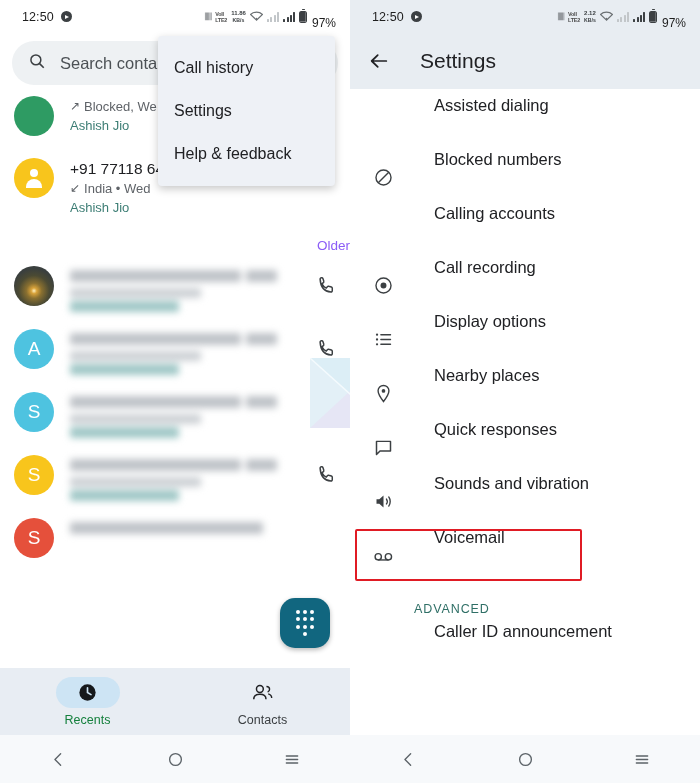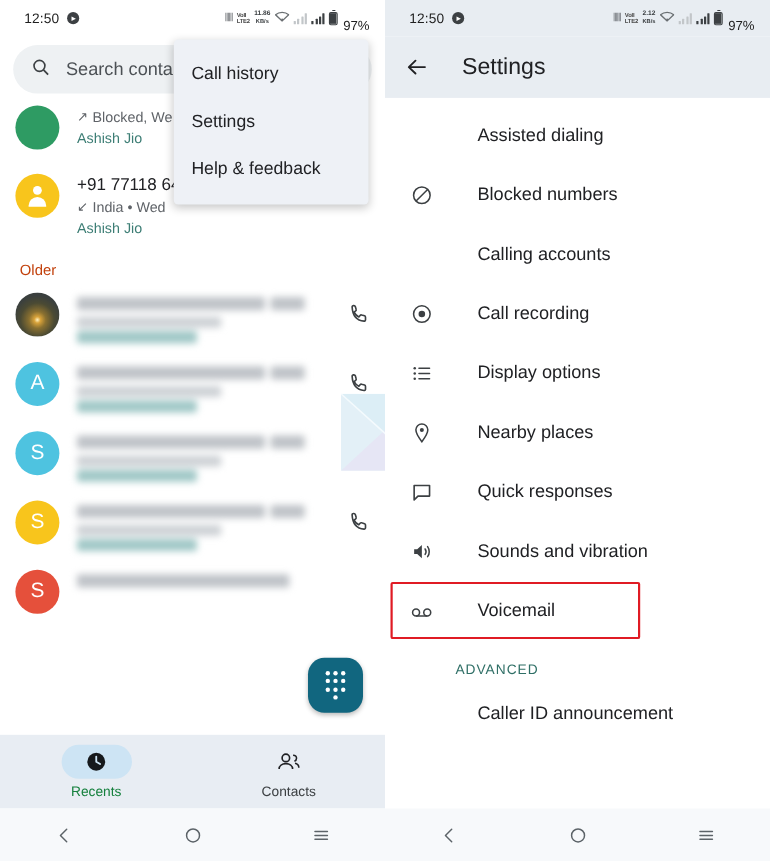--- a/index.html
+++ b/index.html
@@ -74,21 +74,21 @@
         width:8px; height:8px; border-radius:50%; background:#fff; }
   .av .person::after { content:""; position:absolute; left:2px; top:10.5px;
         width:16px; height:9px; border-radius:8px 8px 0 0; background:#fff; }
   .rowtext { margin-left:16px; flex:1; min-width:0; padding-top:1px;}
   .r-title { font-size:15.5px; color:#202124; line-height:20px; white-space:nowrap;}
   .r-sub { font-size:13px; color:#5f6368; line-height:19px; display:flex; align-items:center; gap:4px;}
   .r-sub .arr { font-size:12px; color:#5f6368; }
   .r-acct { font-size:13px; color:#3c7d74; line-height:19px; }
   .callico { width:22px; margin-left:8px; margin-top:9px; color:#3c4043; flex:0 0 22px;}
 
-  .older { font-size:13.5px; color:#c2410c; padding:14px 0 6px 18px; }
+  .older { font-size:13.5px; color:#8b5cf6; padding:14px 0 6px 18px;text-align:right; }
 
   
   .blur { filter:blur(3.6px); }
   .bar { height:11px; border-radius:2px; background:#c9ccd0; margin:3px 0;}
   .bar.t { width:72%; height:12px; background:#bfc3c8; }
   .bar.t2 { width:13%; height:12px; background:#bfc3c8; display:inline-block; margin-left:5px;}
   .bar.s  { width:55%; height:10px; background:#cdd1d5; }
   .bar.a  { width:46%; height:11px; background:#9fc7c6; }
   .brow { display:flex; align-items:center; }
 
@@ -136,21 +136,21 @@
   }
   .menuitem { height:43px; display:flex; align-items:center; padding-left:16px;
               font-size:16px; color:#202124; }
 
   
   .appbar { height:56px; background:#e8edf2; display:flex; align-items:center;
             padding-left:18px; gap:30px; }
   .appbar .back { color:#202124; display:flex; }
   .appbar .title { font-size:21px; color:#202124; }
   .slist { padding-top:7px; }
-  .sitem { height:54px; display:flex; align-items:center; padding-left:20px;
+  .sitem { height:54px; display:flex; padding-left:20px;
            position:relative; }
   .sicon { width:26px; flex:0 0 26px; display:flex; align-items:center;
            justify-content:center; color:#3c4043; }
   .slabel { margin-left:38px; font-size:16.5px; color:#202124; }
   .ssection { height:40px; display:flex; align-items:flex-end; padding:0 0 6px 64px;
               font-size:12.5px; color:#2f6f66; letter-spacing:.9px; font-weight:400;}
   .hl {
     position:absolute; left:5px; right:118px; top:1px; bottom:1px;
     border:2.3px solid #e01b24; border-radius:2px; pointer-events:none;
   }

